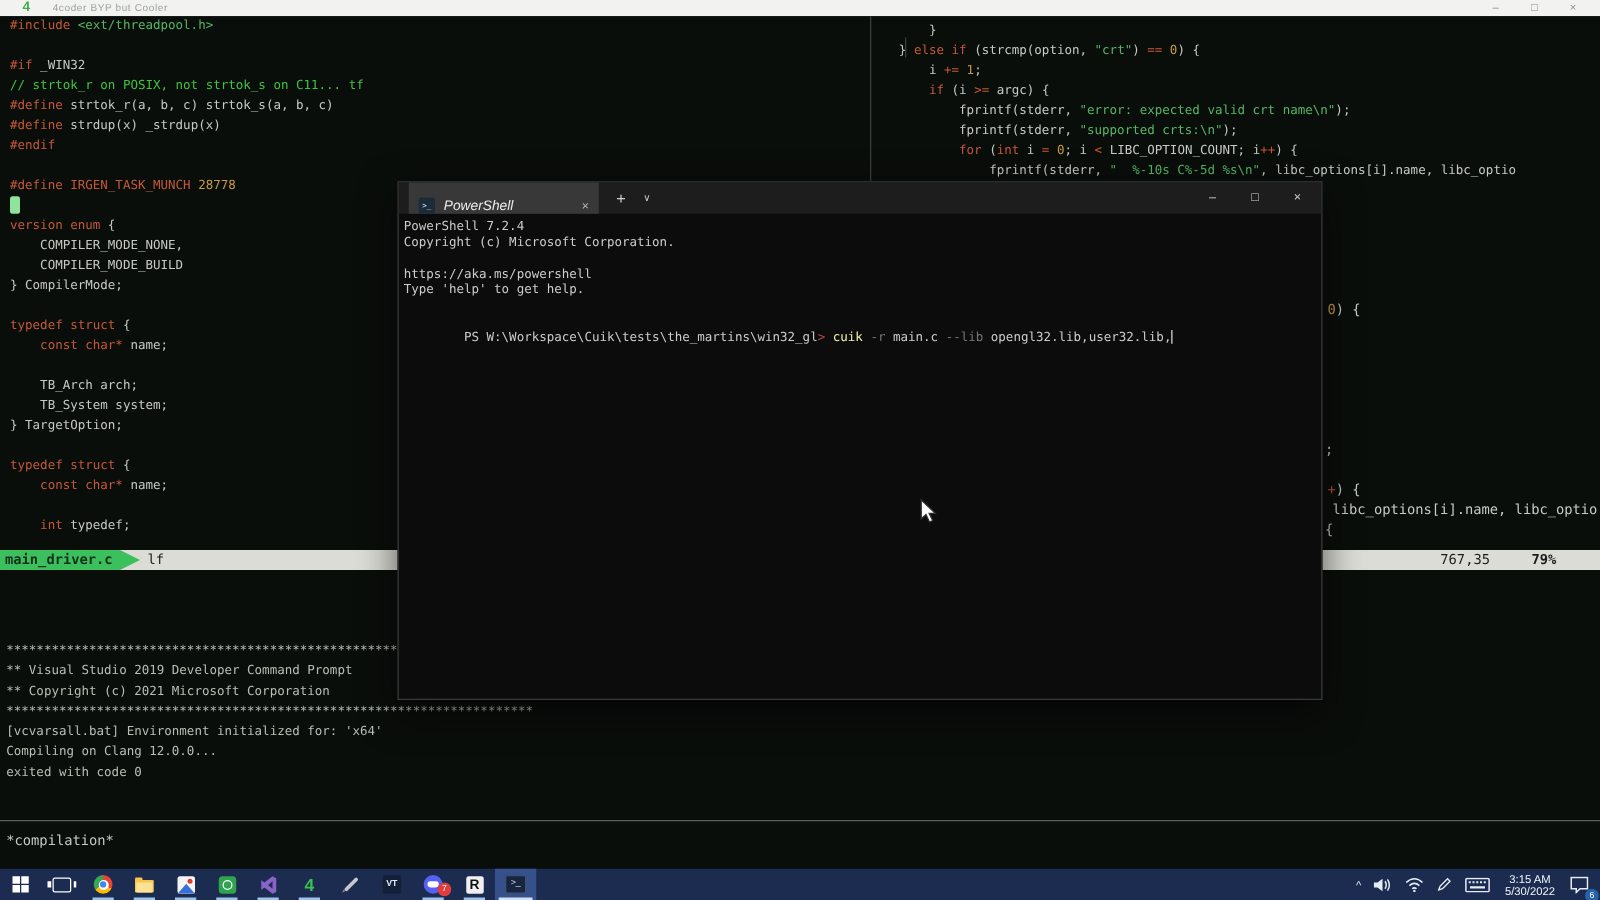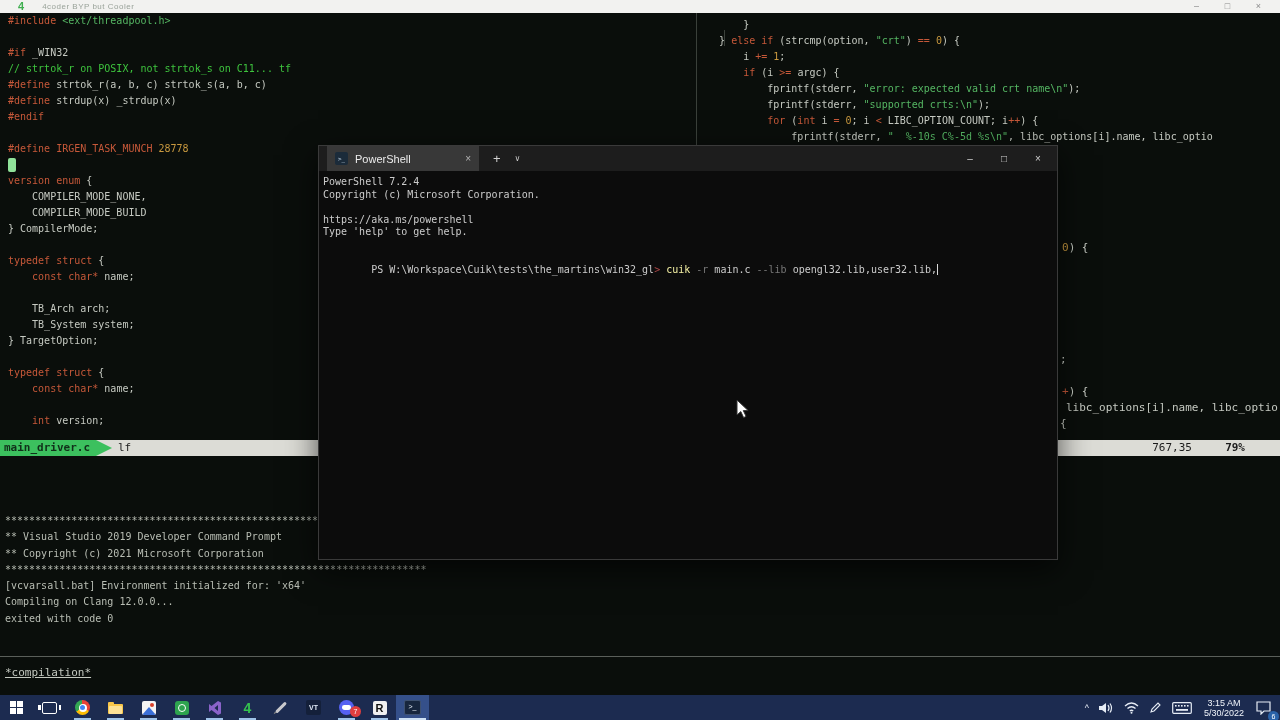--- a/index.html
+++ b/index.html
@@ -32,27 +32,27 @@
   .fn-chip{position:absolute;left:0;top:0;width:112px;height:16px;background:#3cc05e;color:#11301a;
            padding-left:4px;box-sizing:border-box;font-weight:bold;
            clip-path:polygon(0 0,96px 0,112px 50%,96px 100%,0 100%);}
   .le{position:absolute;left:118px;top:0;}
   .pos{position:absolute;right:88px;top:0;}
   .pct{position:absolute;right:35px;top:0;font-weight:bold;}
   
   #comp-out{position:absolute;left:5px;top:500px;width:1270px;}
   #comp-out .cl{height:16.25px;line-height:16.25px;color:#b9beb4;}
   .divider{position:absolute;left:0;top:643px;width:1280px;height:1px;background:#5a5f5a;}
-  .buf-label{position:absolute;left:5px;top:652px;font-size:11px;color:#c4c9c0;height:16px;line-height:16px;text-decoration:underline;}
+  .buf-label{position:absolute;left:5px;top:652px;font-size:11px;color:#c4c9c0;height:16px;line-height:16px;}
   
   .ps-win{position:absolute;left:318px;top:145px;width:740px;height:415px;background:#0c0c0c;
           border:1px solid #3a3a3a;box-sizing:border-box;box-shadow:0 10px 30px rgba(0,0,0,.65);z-index:5;}
   .ps-titlebar{position:relative;width:100%;height:25px;background:#1d1d1d;display:flex;align-items:center;
                font-family:"Liberation Sans",sans-serif;}
-  .ps-tab{margin-left:8px;width:152px;height:25px;background:#383838;display:flex;align-items:center;}
+  .ps-tab{margin-left:8px;width:152px;height:25px;background:#383838;display:flex;align-items:flex-end;font-style:italic;}
   .ps-ico{width:13px;height:13px;margin-left:8px;background:#1b2b3a;border-radius:2px;color:#cfe3f5;
           font-size:6px;line-height:13px;text-align:center;font-family:"DejaVu Sans Mono",monospace;}
   .ps-tab-label{margin-left:7px;font-size:11px;color:#ececec;flex:1;}
   .ps-tab-close{margin-right:8px;color:#b5b5b5;font-size:10px;}
   .ps-newtab{margin-left:14px;color:#d2d2d2;font-size:13px;}
   .ps-drop{margin-left:14px;color:#cicfcf;color:#c9c9c9;font-size:8px;}
   .ps-controls{position:absolute;right:2px;top:0;height:25px;display:flex;}
   .ps-controls span{width:34px;text-align:center;line-height:25px;color:#cfcfcf;font-size:10px;}
   .ps-body{position:absolute;left:4px;top:30px;width:730px;}
   .tl{height:12.5px;line-height:12.5px;font-size:10px;white-space:pre;color:#cccccc;}
@@ -144,21 +144,21 @@
         <div class="cl"><span class="c-kw">typedef struct</span><span class="c-txt"> {</span></div>
         <div class="cl"><span class="c-txt">    </span><span class="c-kw">const char*</span><span class="c-txt"> name;</span></div>
         <div class="cl">&nbsp;</div>
         <div class="cl"><span class="c-txt">    TB_Arch arch;</span></div>
         <div class="cl"><span class="c-txt">    TB_System system;</span></div>
         <div class="cl"><span class="c-txt">} TargetOption;</span></div>
         <div class="cl">&nbsp;</div>
         <div class="cl"><span class="c-kw">typedef struct</span><span class="c-txt"> {</span></div>
         <div class="cl"><span class="c-txt">    </span><span class="c-kw">const char*</span><span class="c-txt"> name;</span></div>
         <div class="cl">&nbsp;</div>
-        <div class="cl"><span class="c-txt">    </span><span class="c-kw">int</span><span class="c-txt"> version;</span></div>
+        <div class="cl"><span class="c-txt">    </span><span class="c-kw">int</span><span class="c-txt"> typedef;</span></div>
       </div>
     <div id="right-code">
         <div class="cl"><span class="c-txt">        }</span></div>
         <div class="cl"><span class="c-txt">    } </span><span class="c-kw">else if</span><span class="c-txt"> (strcmp(option, </span><span class="c-str">"crt"</span><span class="c-txt">) </span><span class="c-op">==</span><span class="c-txt"> </span><span class="c-num">0</span><span class="c-txt">) {</span></div>
         <div class="cl"><span class="c-txt">        i </span><span class="c-op">+=</span><span class="c-txt"> </span><span class="c-num">1</span><span class="c-txt">;</span></div>
         <div class="cl"><span class="c-txt">        </span><span class="c-kw">if</span><span class="c-txt"> (i </span><span class="c-op">&gt;=</span><span class="c-txt"> argc) {</span></div>
         <div class="cl"><span class="c-txt">            fprintf(stderr, </span><span class="c-str">"error: expected valid crt name\n"</span><span class="c-txt">);</span></div>
         <div class="cl"><span class="c-txt">            fprintf(stderr, </span><span class="c-str">"supported crts:\n"</span><span class="c-txt">);</span></div>
         <div class="cl"><span class="c-txt">            </span><span class="c-kw">for</span><span class="c-txt"> (</span><span class="c-kw">int</span><span class="c-txt"> i </span><span class="c-op">=</span><span class="c-txt"> </span><span class="c-num">0</span><span class="c-txt">; i </span><span class="c-op">&lt;</span><span class="c-txt"> LIBC_OPTION_COUNT; i</span><span class="c-op">++</span><span class="c-txt">) {</span></div>
         <div class="cl"><span class="c-txt">                fprintf(stderr, </span><span class="c-str">"  %-10s C%-5d %s\n"</span><span class="c-txt">, libc_options[i].name, libc_optio</span></div>

